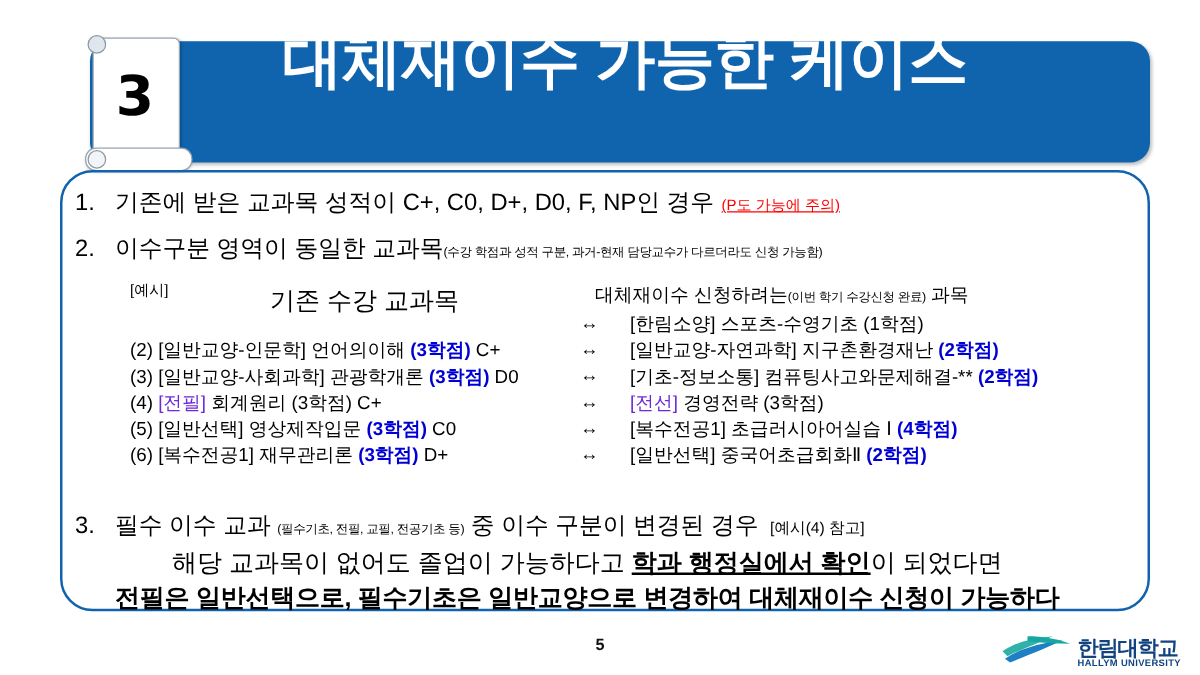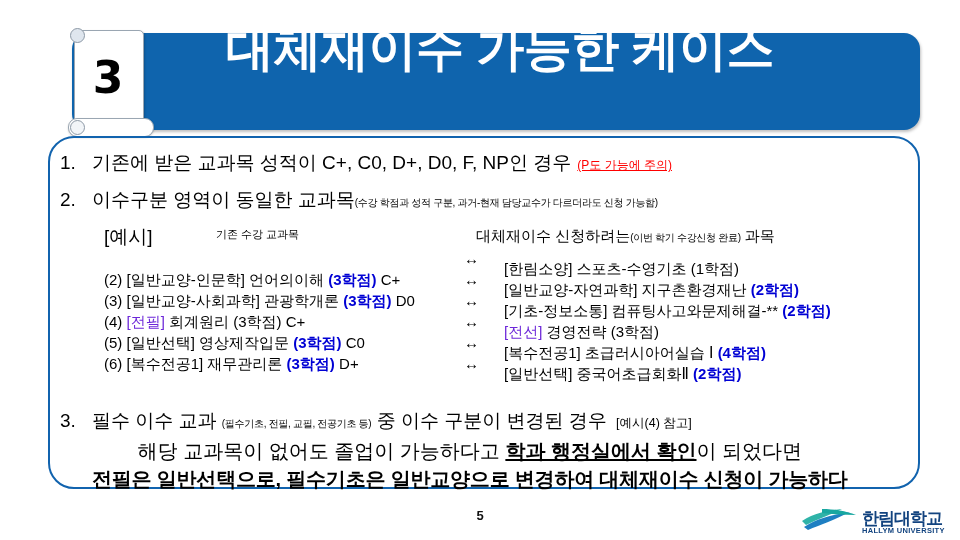--- a/index.html
+++ b/index.html
@@ -190,27 +190,27 @@
     width: 820px;
   }
   #example-header {
     position: relative;
     height: 26px;
   }
   #example-label {
     position: absolute;
     left: 0;
     top: 0;
-    font-size: 19px;
+    font-size: 12px;
   }
   #example-col-left-title {
     position: absolute;
     left: 112px;
     top: 3px;
-    font-size: 11px;
+    font-size: 20px;
   }
   #example-col-right-title {
     position: absolute;
     left: 372px;
     top: 3px;
     font-size: 15px;
     white-space: nowrap;
   }
   .tiny {
     font-size: 10px;
@@ -234,21 +234,20 @@
     top: 0;
     font-size: 15px;
     color: #000;
   }
   .ex-right {
     position: absolute;
     left: 400px;
     top: 0;
     font-size: 15px;
     white-space: nowrap;
-    margin-top: 10px;
   }
   .credit {
     color: #0000d4;
     font-weight: bold;
   }
   .tag-blue {
     color: #6d28d9;
     font-weight: normal;
   }
 

